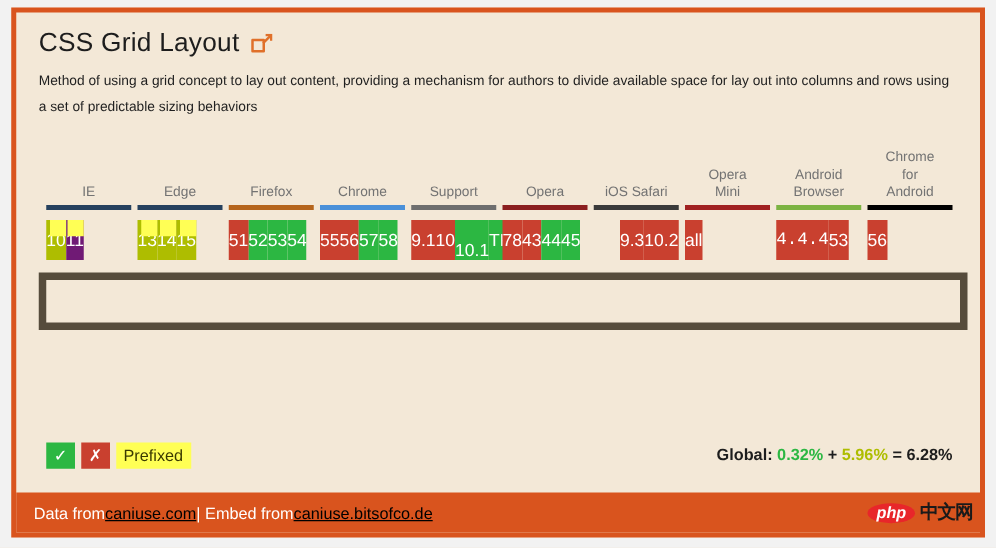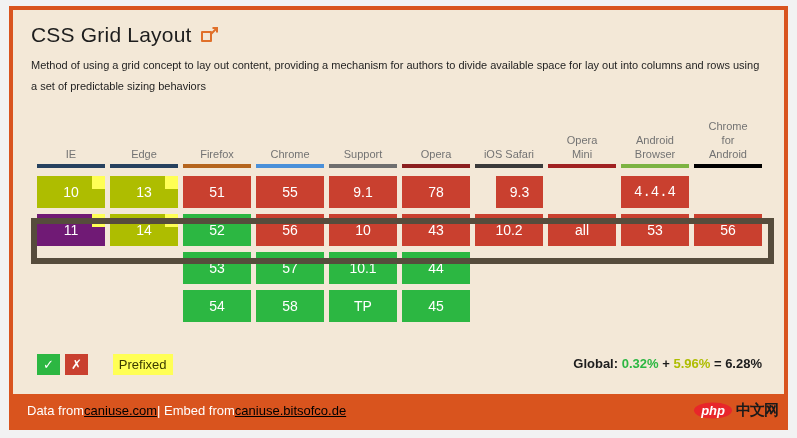--- a/index.html
+++ b/index.html
@@ -110,21 +110,20 @@
   .cells {
     position: absolute;
     left: 24px;
     top: 166px;
     display: flex;
   }
   .cellcol {
     width: 68px;
     margin-right: 5px;
     display: flex;
-    flex-direction: column;
   }
   .cellcol:last-child { margin-right: 0; }
 
   .cell {
     height: 32px;
     margin-bottom: 6px;
     display: flex;
     align-items: center;
     justify-content: center;
     color: #ffffff;
@@ -171,21 +170,21 @@
     align-items: center;
     justify-content: center;
     font-size: 13px;
     color: #fff;
     padding: 0 6px;
     box-sizing: border-box;
   }
   .lg-yes { background: #2cb742; }
   .lg-no  { background: #c9402f; }
   .lg-partial { background: #aebd00; }
-  .lg-prefixed { background: #ffff55; color: #3a3a00; margin-left: 20px; }
+  .lg-prefixed { background: #ffff55; color: #3a3a00; }
 
   .global {
     position: absolute;
     right: 22px;
     top: 346px;
     font-size: 13px;
     font-weight: bold;
     color: #1d1d1d;
   }
   .g-green { color: #2cb742; }
@@ -314,20 +313,24 @@
         </div>
         <div class="cellcol">
           <div class="cell" style="background: rgb(174, 189, 0);">
             <span>13</span>
             <span class="prefix-flag"></span>
           </div>
           <div class="cell" style="background: rgb(174, 189, 0);">
             <span>14</span>
             <span class="prefix-flag"></span>
           </div>
+          <div class="cell" style="background: rgb(174, 189, 0);">
+            <span>15</span>
+            <span class="prefix-flag"></span>
+          </div>
           <div class="cell empty"></div>
         </div>
         <div class="cellcol">
           <div class="cell" style="background: rgb(201, 64, 47);">
             <span>51</span>
           </div>
           <div class="cell" style="background: rgb(44, 183, 66);">
             <span>52</span>
           </div>
           <div class="cell" style="background: rgb(44, 183, 66);">
@@ -351,21 +354,21 @@
             <span>58</span>
           </div>
         </div>
         <div class="cellcol">
           <div class="cell" style="background: rgb(201, 64, 47);">
             <span>9.1</span>
           </div>
           <div class="cell" style="background: rgb(201, 64, 47);">
             <span>10</span>
           </div>
-          <div class="cell" style="background: rgb(44, 183, 66);">
+          <div class="cell" style="background: rgb(44, 183, 66); align-items: flex-end;">
             <span>10.1</span>
           </div>
           <div class="cell" style="background: rgb(44, 183, 66);">
             <span>TP</span>
           </div>
         </div>
         <div class="cellcol">
           <div class="cell" style="background: rgb(201, 64, 47);">
             <span>78</span>
           </div>

